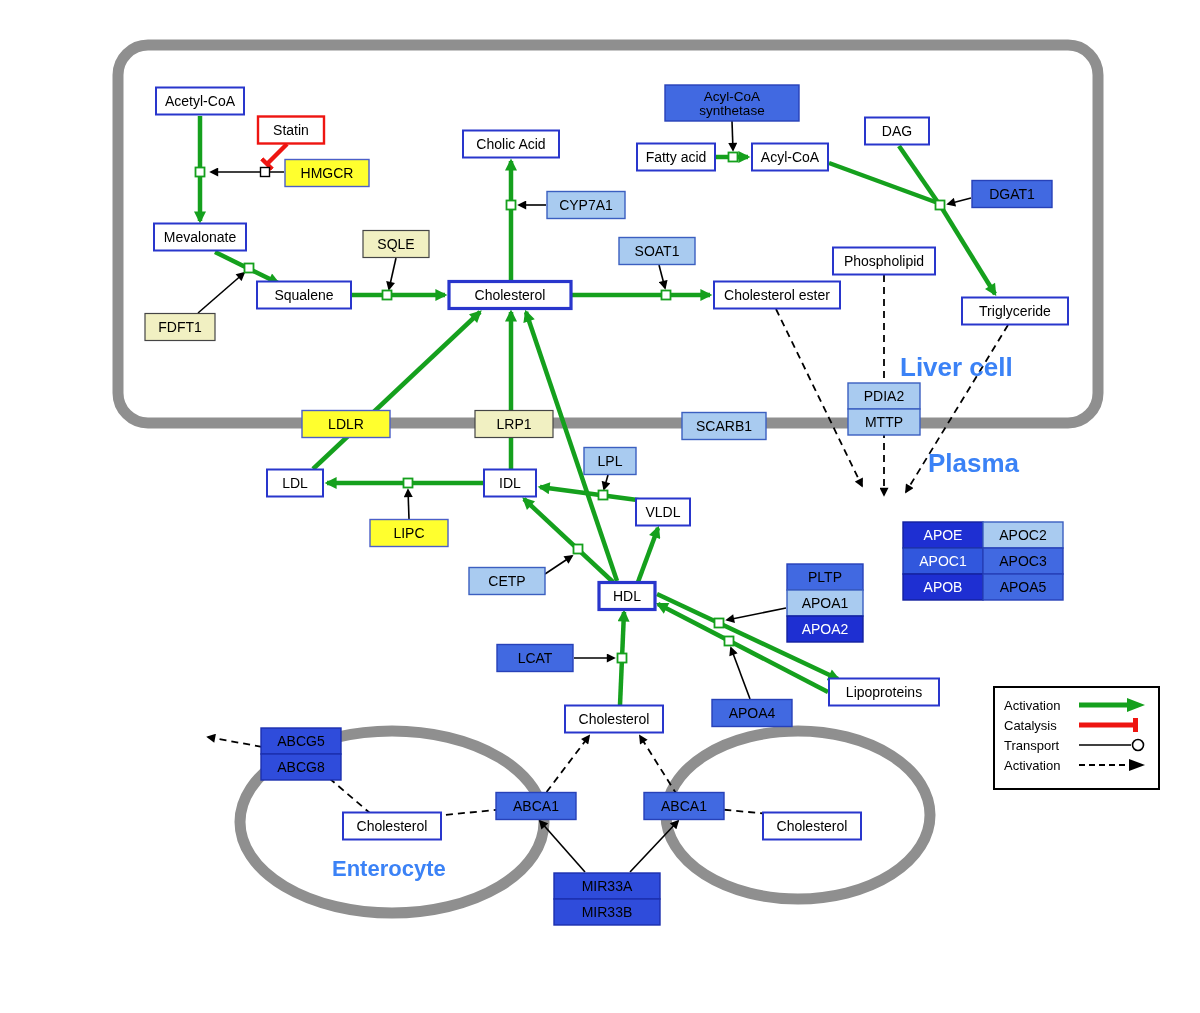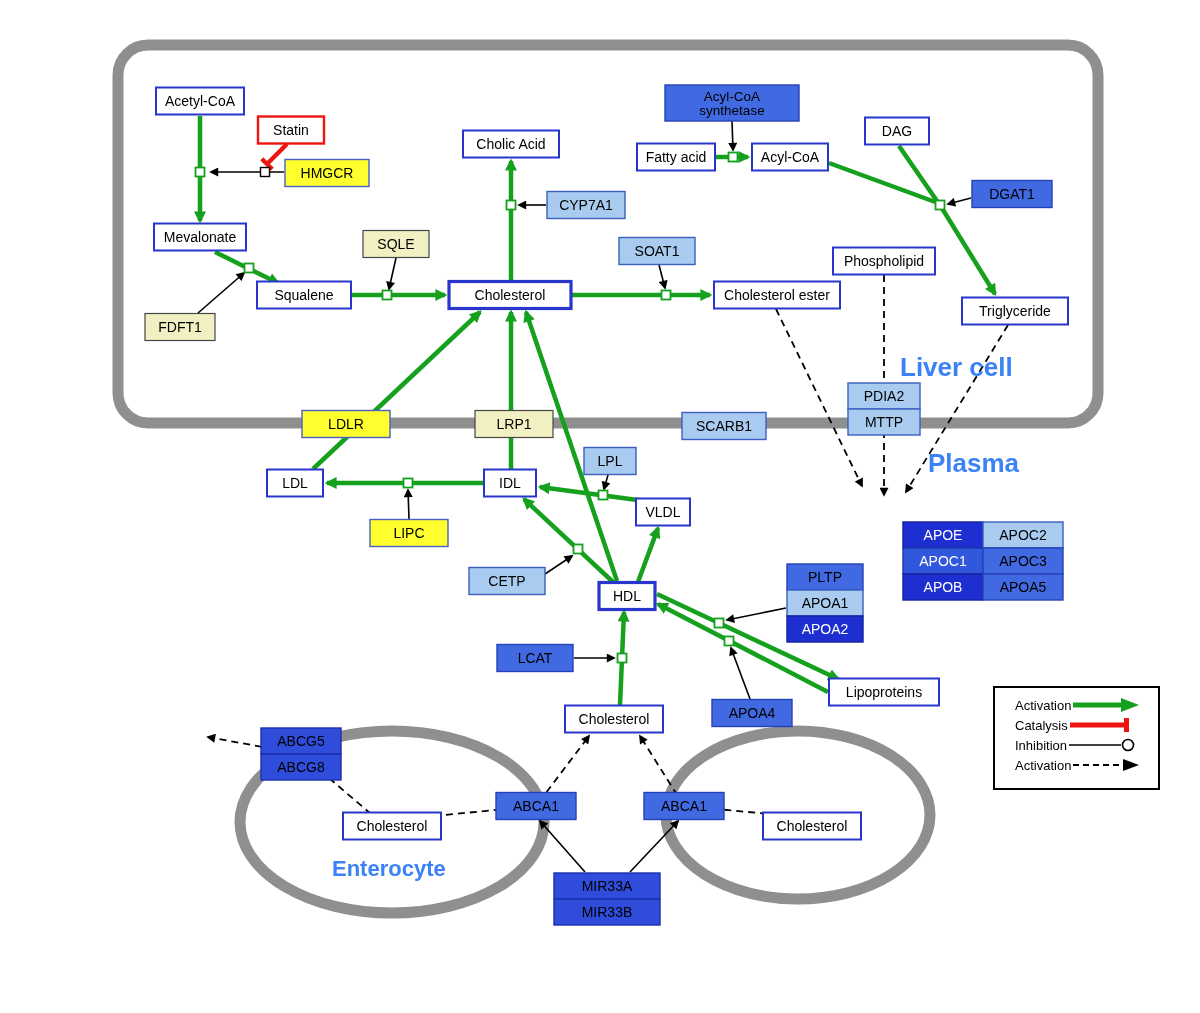--- a/index.html
+++ b/index.html
@@ -1,21 +1,21 @@
 <!DOCTYPE html>
 <html><head>
 <meta charset="utf-8">
 <style>
   * { margin:0; padding:0; box-sizing:border-box; }
   body { background:#ffffff; font-family:"Liberation Sans", sans-serif; }
   .canvas { position:relative; width:1200px; height:1013px; background:#ffffff; overflow:hidden; }
   #diagram { position:absolute; left:0; top:0; font-family:"Liberation Sans", sans-serif; }
   .rlabel { position:absolute; font-weight:bold; color:#3b82f6; white-space:nowrap; }
   .legend { position:absolute; left:993px; top:686px; width:167px; height:104px;
-            border:2px solid #000; background:#fff; padding:7px 20px;
+            border:2px solid #000; background:#fff; padding:7px 9px;
             display:flex; flex-direction:column; justify-content:space-between; }
   .legend-row { display:flex; align-items:center; justify-content:space-between; height:20px; }
   .legend-row span.lab { font-size:13px; color:#000; }
   .legend-row span.gly { display:inline-flex; }
 </style>
 </head>
 <body>
 
 <div class="canvas">
   <svg id="diagram" width="1200" height="1013" viewBox="0 0 1200 1013">
@@ -324,21 +324,21 @@
         <div class="legend-row">
           <span class="lab">Catalysis</span>
           <span class="gly">
             <svg width="72" height="16">
               <line x1="2" y1="8" x2="56" y2="8" stroke="#ee1511" stroke-width="5"></line>
               <rect x="56" y="1" width="5" height="14" fill="#ee1511"></rect>
             </svg>
           </span>
         </div>
         <div class="legend-row">
-          <span class="lab">Inhibition</span>
+          <span class="lab">Transport</span>
           <span class="gly">
             <svg width="72" height="16">
               <line x1="2" y1="8" x2="54" y2="8" stroke="#000" stroke-width="1.6"></line>
               <circle cx="61" cy="8" r="5.5" fill="#fff" stroke="#000" stroke-width="1.6"></circle>
             </svg>
           </span>
         </div>
         <div class="legend-row">
           <span class="lab">Activation</span>
           <span class="gly">

